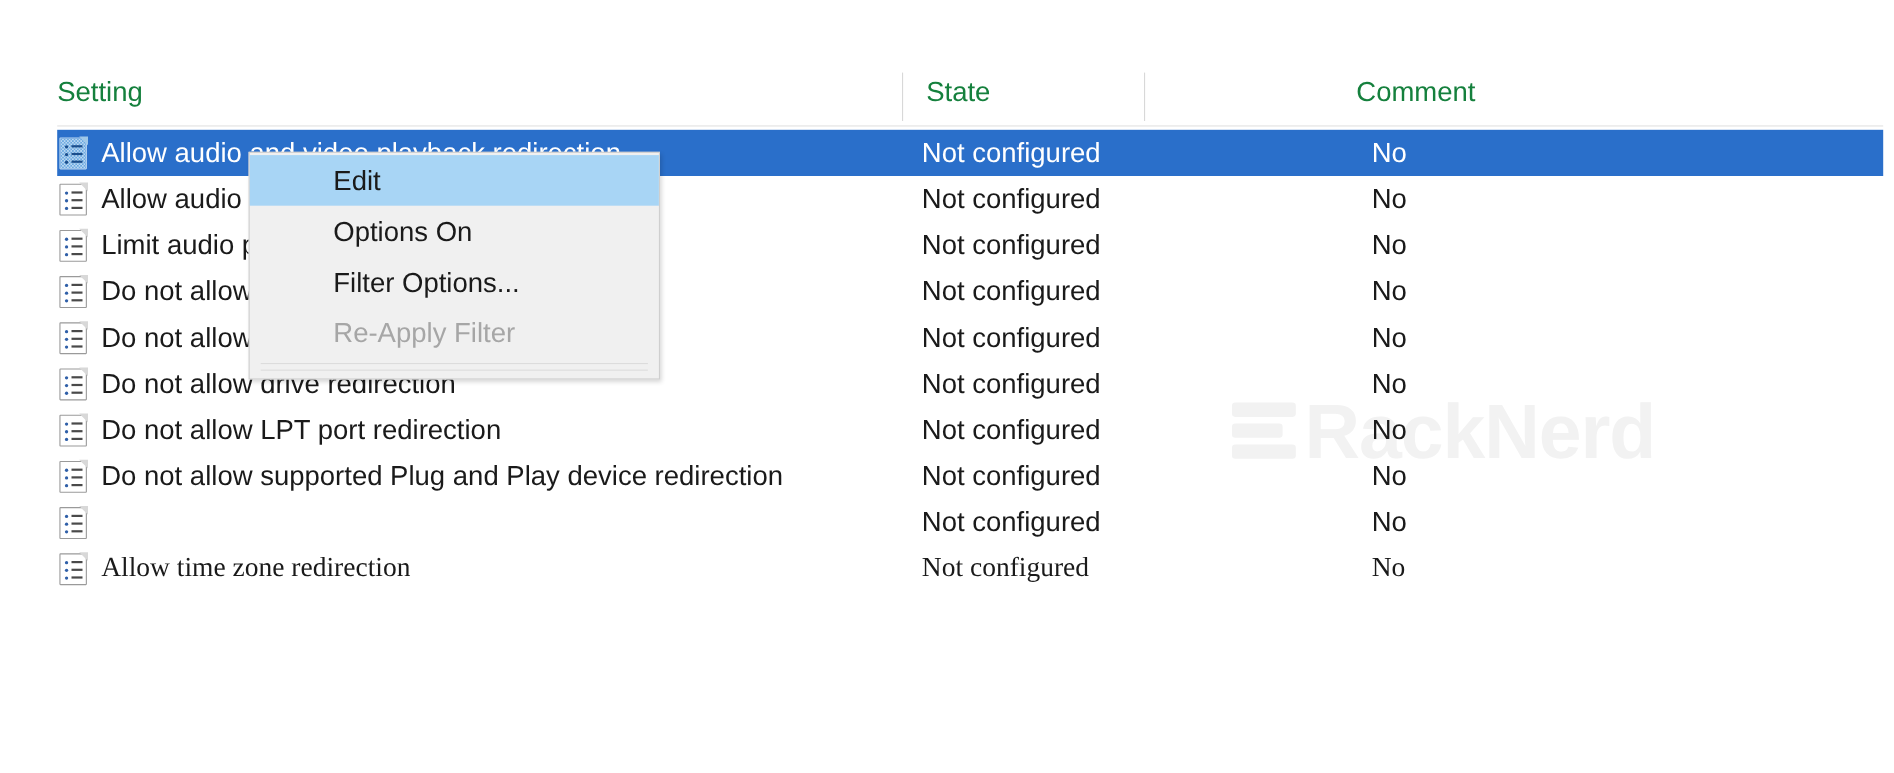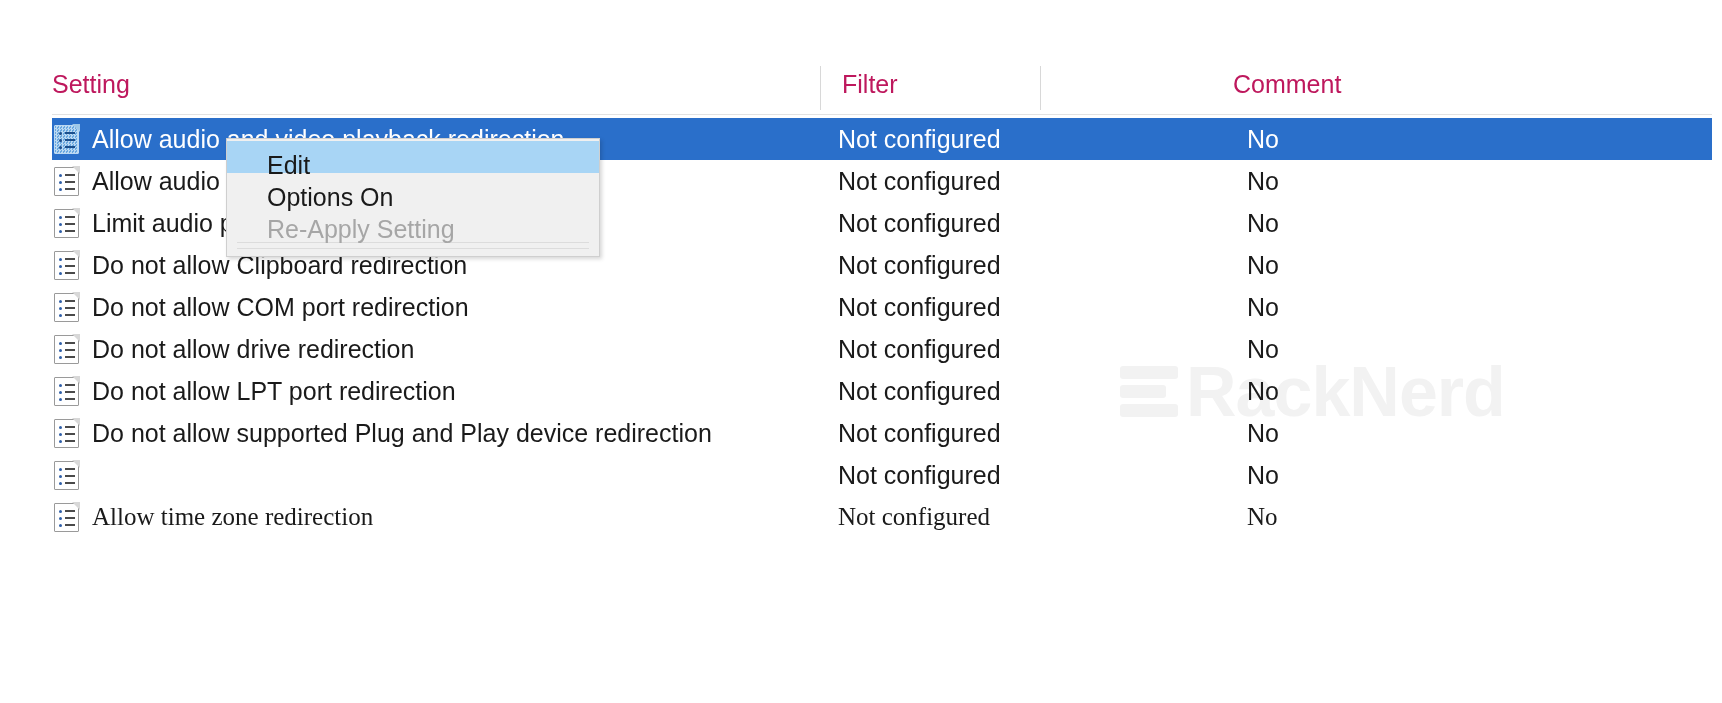--- a/index.html
+++ b/index.html
@@ -49,21 +49,21 @@
   
   #col-header{
     position:absolute;
     left:52px; top:70px;
     width:1660px; height:40px;
   }
   .col-head-label{
     position:absolute;
     top:0;
     font-size:25px;
-    color:#be185d;
+    color:#15803d;
     white-space:nowrap;
   }
   .col-sep{
     position:absolute;
     top:-4px;
     width:1px;height:44px;
     background:#d8d8d8;
   }
   #header-rule{
     position:absolute;
@@ -156,25 +156,25 @@
     width:374px;
     background:#f0f0f0;
     border:1px solid #cfcfcf;
     box-shadow:2px 2px 4px rgba(0,0,0,0.16);
     z-index:5;
     padding:2px 0 2px 0;
     box-sizing:border-box;
   }
   .menu-item{
     position:relative;
-    height:32px;
+    height:46px;
     line-height:49px;
     font-size:25px;
     color:#1a1a1a;
-    padding-left:40px;
+    padding-left:76px;
     white-space:nowrap;
     box-sizing:border-box;
   }
   .menu-item.highlight{
     background:#a8d5f5;
   }
   .menu-item.disabled{
     color:#a6a6a6;
   }
   .menu-item .submenu-arrow{
@@ -195,21 +195,21 @@
 
 <div id="watermark">
   <span class="wm-bars"><i></i><i></i><i></i></span><span>RackNerd</span>
 </div>
 
 <div id="list-area">
 
   <div id="col-header">
       <div class="col-head-label" style="left: 0px;">Setting</div>
       <div class="col-sep" style="left: 768px;"></div>
-      <div class="col-head-label" style="left: 790px;">Filter</div>
+      <div class="col-head-label" style="left: 790px;">State</div>
       <div class="col-sep" style="left: 988px;"></div>
       <div class="col-head-label" style="left: 1148px; margin-left: 33px;">Comment</div>
     </div>
   <div id="header-rule"></div>
 
   <div id="rows-container">
       <div class="row selected" style="top: 118px;">
         <div class="icon">
           <div class="doc-icon">
             <span class="bt b1"></span>
@@ -358,16 +358,17 @@
         <div class="cell state">Not configured</div>
         <div class="cell comment">No</div>
       </div>
     </div>
 
 </div>
 
 <div id="context-menu">
     <div class="menu-item highlight"><span>Edit</span></div>
     <div class="menu-item"><span>Options On</span></div>
-    <div class="menu-item disabled"><span>Re-Apply Setting</span></div>
+    <div class="menu-item"><span>Filter Options...</span></div>
+    <div class="menu-item disabled"><span>Re-Apply Filter</span></div>
     <div class="menu-sep"></div>
     <div class="menu-sep"></div>
   </div>
 
 </body></html>

